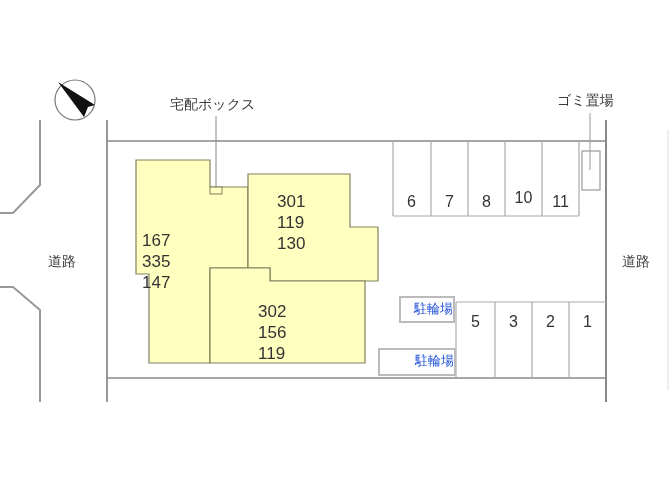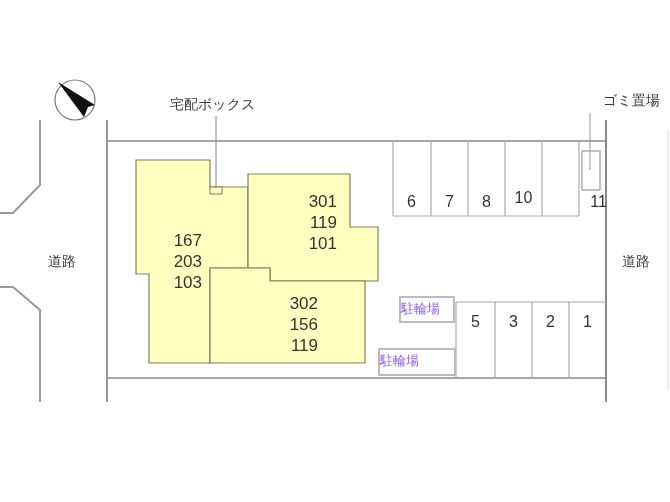--- a/index.html
+++ b/index.html
@@ -1,26 +1,26 @@
 <!DOCTYPE html>
 <html><head>
 <meta charset="utf-8">
 <style>
   html, body { margin: 0; padding: 0; background: #ffffff; }
   body { width: 670px; height: 502px; position: relative; overflow: hidden;
          font-family: "DejaVu Sans", sans-serif; color: #333; }
   svg#plan { position: absolute; left: 0; top: 0; }
   .lbl { position: absolute; font-size: 14px; color: #3a3a3a; white-space: nowrap; line-height: 1; }
   .unit { position: absolute; font-family: "Liberation Sans", sans-serif; font-size: 17px;
-          color: #333; text-align: right; line-height: 21px; width: 60px; }
+          color: #333; text-align: left; line-height: 21px; width: 60px; }
   .unit span { display: block; }
   .slot { position: absolute; font-family: "Liberation Sans", sans-serif; font-size: 16px;
           color: #333; text-align: center; width: 37px; line-height: 1; }
   .bike { position: absolute; border: 2px solid #bbb; background: #fff; font-size: 13px;
-          color: #8b5cf6; text-align: left; box-sizing: border-box; line-height: 22px; }
+          color: #1d4ed8; text-align: right; box-sizing: border-box; line-height: 22px; }
 </style>
 </head>
 <body>
 
 <svg id="plan" width="670" height="502" viewBox="0 0 670 502">
 
   <g stroke="#999" stroke-width="2" fill="none">
     <polyline points="40,120 40,185 13,213 0,213"></polyline>
     <polyline points="0,287 13,287 40,310 40,402"></polyline>
     <line x1="107" y1="120" x2="107" y2="402"></line>
@@ -64,45 +64,45 @@
   <g stroke="#aaa" stroke-width="1.2" fill="none">
     <line x1="456" y1="302" x2="606" y2="302"></line>
     <line x1="456" y1="302" x2="456" y2="378"></line>
     <line x1="495" y1="302" x2="495" y2="378"></line>
     <line x1="532" y1="302" x2="532" y2="378"></line>
     <line x1="569" y1="302" x2="569" y2="378"></line>
   </g>
 </svg>
 
 <div class="lbl" style="left:170px; top:97px;">宅配ボックス</div>
-<div class="lbl" style="left:557px; top:93px;margin-left:46px;">ゴミ置場</div>
+<div class="lbl" style="left:557px; top:93px;">ゴミ置場</div>
 <div class="lbl" style="left:48px; top:254px;">道路</div>
 <div class="lbl" style="left:622px; top:254px;">道路</div>
 
 <div class="unit" style="left:142px; top:230px;">
   <span>167</span>
-  <span>203</span>
-  <span>103</span>
+  <span>335</span>
+  <span>147</span>
 </div>
 <div class="unit" style="left:277px; top:191px;">
   <span>301</span>
   <span>119</span>
-  <span>101</span>
+  <span>130</span>
 </div>
-<div class="unit" style="left:258px; top:293px;">
+<div class="unit" style="left:258px; top:301px;">
   <span>302</span>
   <span>156</span>
   <span>119</span>
 </div>
 
 <div class="slot" style="left:393px; top:194px;">6</div>
 <div class="slot" style="left:431px; top:194px;">7</div>
 <div class="slot" style="left:468px; top:194px;">8</div>
 <div class="slot" style="left:505px; top:190px;">10</div>
-<div class="slot" style="left:568px; top:194px;padding-left:12px;">11</div>
+<div class="slot" style="left:542px; top:194px;">11</div>
 
 <div class="slot" style="left:457px; top:314px;">5</div>
 <div class="slot" style="left:495px; top:314px;">3</div>
 <div class="slot" style="left:532px; top:314px;">2</div>
 <div class="slot" style="left:569px; top:314px;">1</div>
 
 <div class="bike" style="left:399px; top:296px; width:56px; height:27px;">駐輪場</div>
 <div class="bike" style="left:378px; top:348px; width:78px; height:28px;">駐輪場</div>
 
 </body></html>

